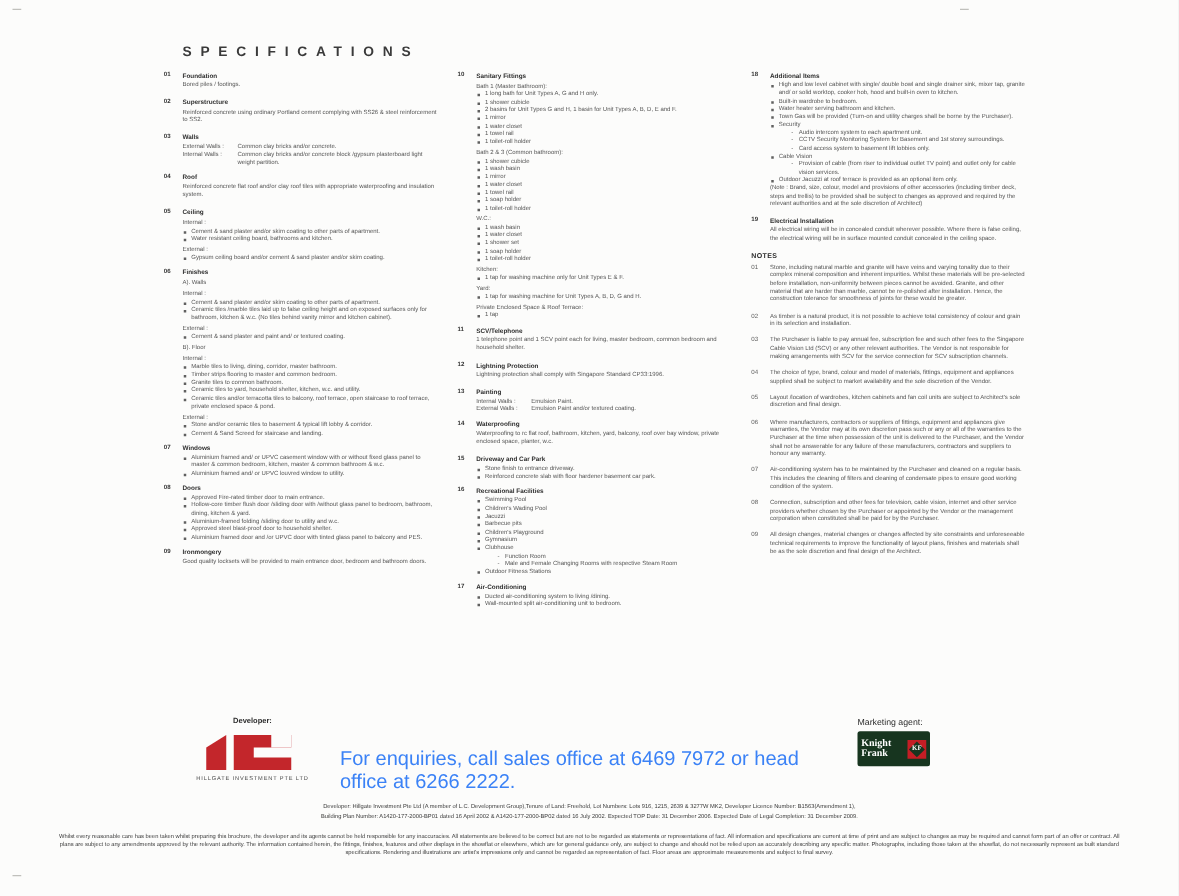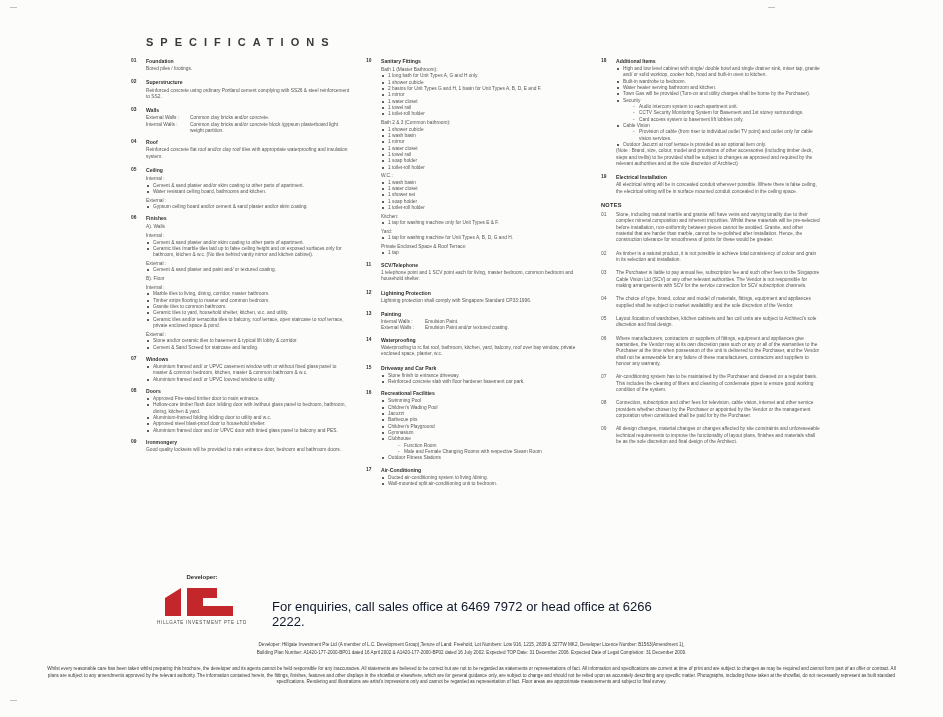--- a/index.html
+++ b/index.html
@@ -29,21 +29,21 @@
   .bullet-icon{flex:0 0 2px;height:2px;background:#606060;margin:2px 4px 0 1px;}
   .bullet-text{flex:1;min-width:0;}
   .sub-item{display:flex;font-size:4.8px;line-height:1.32;margin-left:17px;}
   .dash-icon{flex:0 0 6px;color:#606060;}
   .sub-item-text{flex:1;min-width:0;}
   
   .dev-block{position:absolute;left:146px;top:574px;width:112px;text-align:center;}
   .dev-label{font-size:6px;font-weight:bold;color:#2d2d2d;text-align:center;margin-bottom:2px;}
   .dev-logo{display:block;margin:0 auto;}
   .dev-name{font-size:4.5px;letter-spacing:0.7px;color:#4a4a4a;margin-top:2px;white-space:nowrap;}
-  .enquiries{position:absolute;left:272px;top:599px;width:385px;font-size:13px;color:#0f172a;}
+  .enquiries{position:absolute;left:272px;top:599px;width:385px;font-size:16px;color:#3b82f6;}
   .agent-block{position:absolute;left:686px;top:575px;width:80px;}
   .agent-label{font-size:7px;color:#2d2d2d;margin-bottom:3px;}
   .kf-logo{width:52px;height:24px;background:#17351f;border-radius:2px;display:flex;align-items:center;padding:2px 3px;box-sizing:content-box;}
   .kf-text{display:flex;flex-direction:column;color:#fff;font-family:"Liberation Serif",serif;font-weight:bold;font-size:8px;line-height:0.95;flex:1;}
   .kf-badge{position:relative;width:15px;height:15px;background:#c41e25;display:flex;align-items:center;justify-content:center;}
   .kf-badge .diamond{position:absolute;width:9px;height:9px;background:#17351f;transform:rotate(45deg);}
   .kf-badge .kf-letters{position:relative;color:#fff;font-family:"Liberation Serif",serif;font-size:5.5px;font-weight:bold;}
   .legal{position:absolute;left:60px;right:60px;top:641px;text-align:center;font-size:4.6px;line-height:1.7;color:#3a3a3a;}
   .disclaimer{position:absolute;left:42px;right:42px;top:666px;text-align:center;font-size:4.6px;line-height:1.45;color:#3a3a3a;}
 </style>
@@ -587,20 +587,33 @@
     <svg class="dev-logo" width="86" height="36" viewBox="0 0 86 36">
       <path d="M6 34 V16 L22 6 V34 Z" fill="#c3262b"></path>
       <path d="M28 6 H74 V16 H44 V24 H74 V34 H28 Z" fill="#c3262b"></path>
       <path d="M58 6 H74 V16 H58 Z" fill="#fcfcfb"></path>
     </svg>
     <div class="dev-name">HILLGATE INVESTMENT PTE LTD</div>
   </div>
 
   <div class="enquiries">For enquiries, call sales office at 6469 7972 or head office at 6266 2222.</div>
 
+  <div class="agent-block">
+    <div class="agent-label">Marketing agent:</div>
+    <div class="kf-logo">
+      <div class="kf-text">
+        <span>Knight</span>
+        <span>Frank</span>
+      </div>
+      <div class="kf-badge">
+        <span class="diamond"></span>
+        <span class="kf-letters">KF</span>
+      </div>
+    </div>
+  </div>
 
   <div class="legal">
     <div>Developer: Hillgate Investment Pte Ltd (A member of L.C. Development Group),Tenure of Land: Freehold, Lot Numbers: Lots 916, 1215, 2639 &amp; 3277W MK2, Developer Licence Number: B1563(Amendment 1),</div>
     <div>Building Plan Number: A1420-177-2000-BP01 dated 16 April 2002 &amp; A1420-177-2000-BP02 dated 16 July 2002. Expected TOP Date: 31 December 2006. Expected Date of Legal Completion: 31 December 2009.</div>
   </div>
 
   <div class="disclaimer">Whilst every reasonable care has been taken whilst preparing this brochure, the developer and its agents cannot be held responsible for any inaccuracies. All statements are believed to be correct but are not to be regarded as statements or representations of fact. All information and specifications are current at time of print and are subject to changes as may be required and cannot form part of an offer or contract. All plans are subject to any amendments approved by the relevant authority. The information contained herein, the fittings, finishes, features and other displays in the showflat or elsewhere, which are for general guidance only, are subject to change and should not be relied upon as accurately describing any specific matter. Photographs, including those taken at the showflat, do not necessarily represent as built standard specifications. Rendering and illustrations are artist's impressions only and cannot be regarded as representation of fact. Floor areas are approximate measurements and subject to final survey.</div>
 </div>
 
 </body></html>

